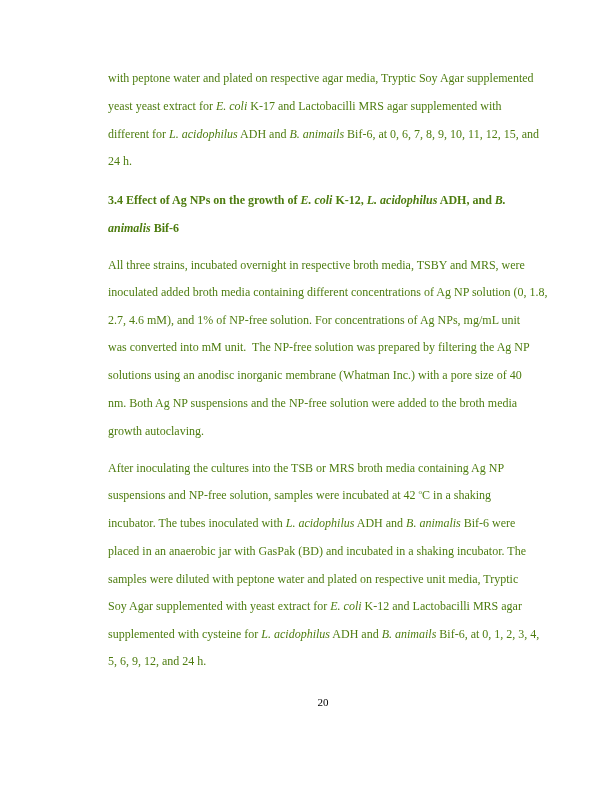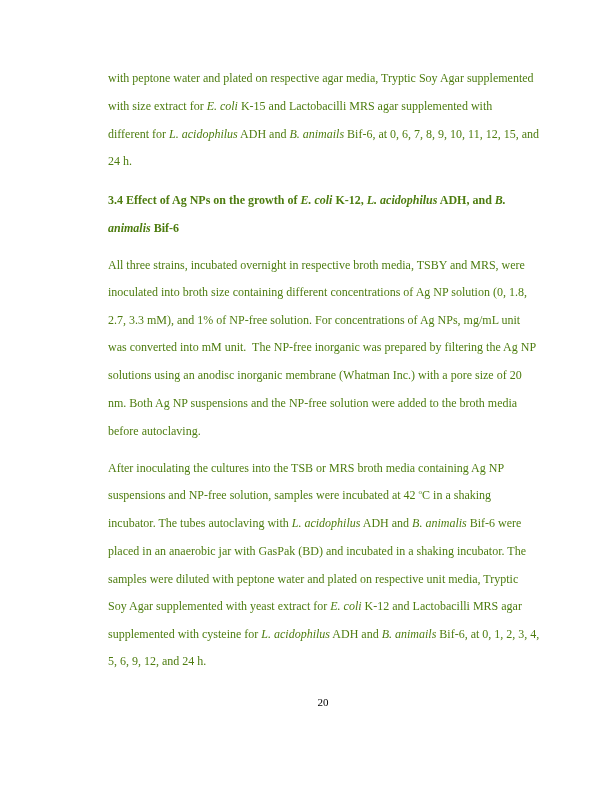--- a/index.html
+++ b/index.html
@@ -25,44 +25,44 @@
     }
     sup { font-size: 7px; vertical-align: 5px; line-height: 0; }
   </style>
 </head>
 <body>
 
 <div class="page">
 
   <div>
     <div class="line" style="top:71px"><span>with peptone water and plated on respective agar media, Tryptic Soy Agar supplemented</span></div>
-    <div class="line" style="top:99px"><span>with size extract for </span><i>E. coli</i><span> K-15 and Lactobacilli MRS agar supplemented with</span></div>
+    <div class="line" style="top:99px"><span>yeast yeast extract for </span><i>E. coli</i><span> K-17 and Lactobacilli MRS agar supplemented with</span></div>
     <div class="line" style="top:127px"><span>different for </span><i>L. acidophilus</i><span> ADH and </span><i>B. animails</i><span> Bif-6, at 0, 6, 7, 8, 9, 10, 11, 12, 15, and</span></div>
     <div class="line" style="top:154px"><span>24 h.</span></div>
   </div>
 
   <div>
     <div class="line bold" style="top:193px"><span>3.4 Effect of Ag NPs on the growth of </span><i>E. coli</i><span> K-12, </span><i>L. acidophilus</i><span> ADH, and </span><i>B.</i></div>
     <div class="line bold" style="top:221px"><i>animalis</i><span> Bif-6</span></div>
   </div>
 
   <div>
     <div class="line" style="top:258px"><span>All three strains, incubated overnight in respective broth media, TSBY and MRS, were</span></div>
-    <div class="line" style="top:285px"><span>inoculated into broth size containing different concentrations of Ag NP solution (0, 1.8,</span></div>
-    <div class="line" style="top:313px"><span>2.7, 3.3 mM), and 1% of NP-free solution. For concentrations of Ag NPs, mg/mL unit</span></div>
-    <div class="line" style="top:340px"><span style="white-space:pre">was converted into mM unit.  The NP-free inorganic was prepared by filtering the Ag NP</span></div>
-    <div class="line" style="top:368px"><span>solutions using an anodisc inorganic membrane (Whatman Inc.) with a pore size of 20</span></div>
+    <div class="line" style="top:285px"><span>inoculated added broth media containing different concentrations of Ag NP solution (0, 1.8,</span></div>
+    <div class="line" style="top:313px"><span>2.7, 4.6 mM), and 1% of NP-free solution. For concentrations of Ag NPs, mg/mL unit</span></div>
+    <div class="line" style="top:340px"><span style="white-space:pre">was converted into mM unit.  The NP-free solution was prepared by filtering the Ag NP</span></div>
+    <div class="line" style="top:368px"><span>solutions using an anodisc inorganic membrane (Whatman Inc.) with a pore size of 40</span></div>
     <div class="line" style="top:396px"><span>nm. Both Ag NP suspensions and the NP-free solution were added to the broth media</span></div>
-    <div class="line" style="top:424px"><span>before autoclaving.</span></div>
+    <div class="line" style="top:424px"><span>growth autoclaving.</span></div>
   </div>
 
   <div>
     <div class="line" style="top:461px"><span>After inoculating the cultures into the TSB or MRS broth media containing Ag NP</span></div>
     <div class="line" style="top:488px"><span>suspensions and NP-free solution, samples were incubated at 42 </span><sup>o</sup><span>C in a shaking</span></div>
-    <div class="line" style="top:516px"><span>incubator. The tubes autoclaving with </span><i>L. acidophilus</i><span> ADH and </span><i>B. animalis</i><span> Bif-6 were</span></div>
+    <div class="line" style="top:516px"><span>incubator. The tubes inoculated with </span><i>L. acidophilus</i><span> ADH and </span><i>B. animalis</i><span> Bif-6 were</span></div>
     <div class="line" style="top:544px"><span>placed in an anaerobic jar with GasPak (BD) and incubated in a shaking incubator. The</span></div>
     <div class="line" style="top:572px"><span>samples were diluted with peptone water and plated on respective unit media, Tryptic</span></div>
     <div class="line" style="top:599px"><span>Soy Agar supplemented with yeast extract for </span><i>E. coli</i><span> K-12 and Lactobacilli MRS agar</span></div>
     <div class="line" style="top:627px"><span>supplemented with cysteine for </span><i>L. acidophilus</i><span> ADH and </span><i>B. animails</i><span> Bif-6, at 0, 1, 2, 3, 4,</span></div>
     <div class="line" style="top:654px"><span>5, 6, 9, 12, and 24 h.</span></div>
   </div>
 
   <div class="pagenum" style="top:696px">20</div>
 
 </div>

